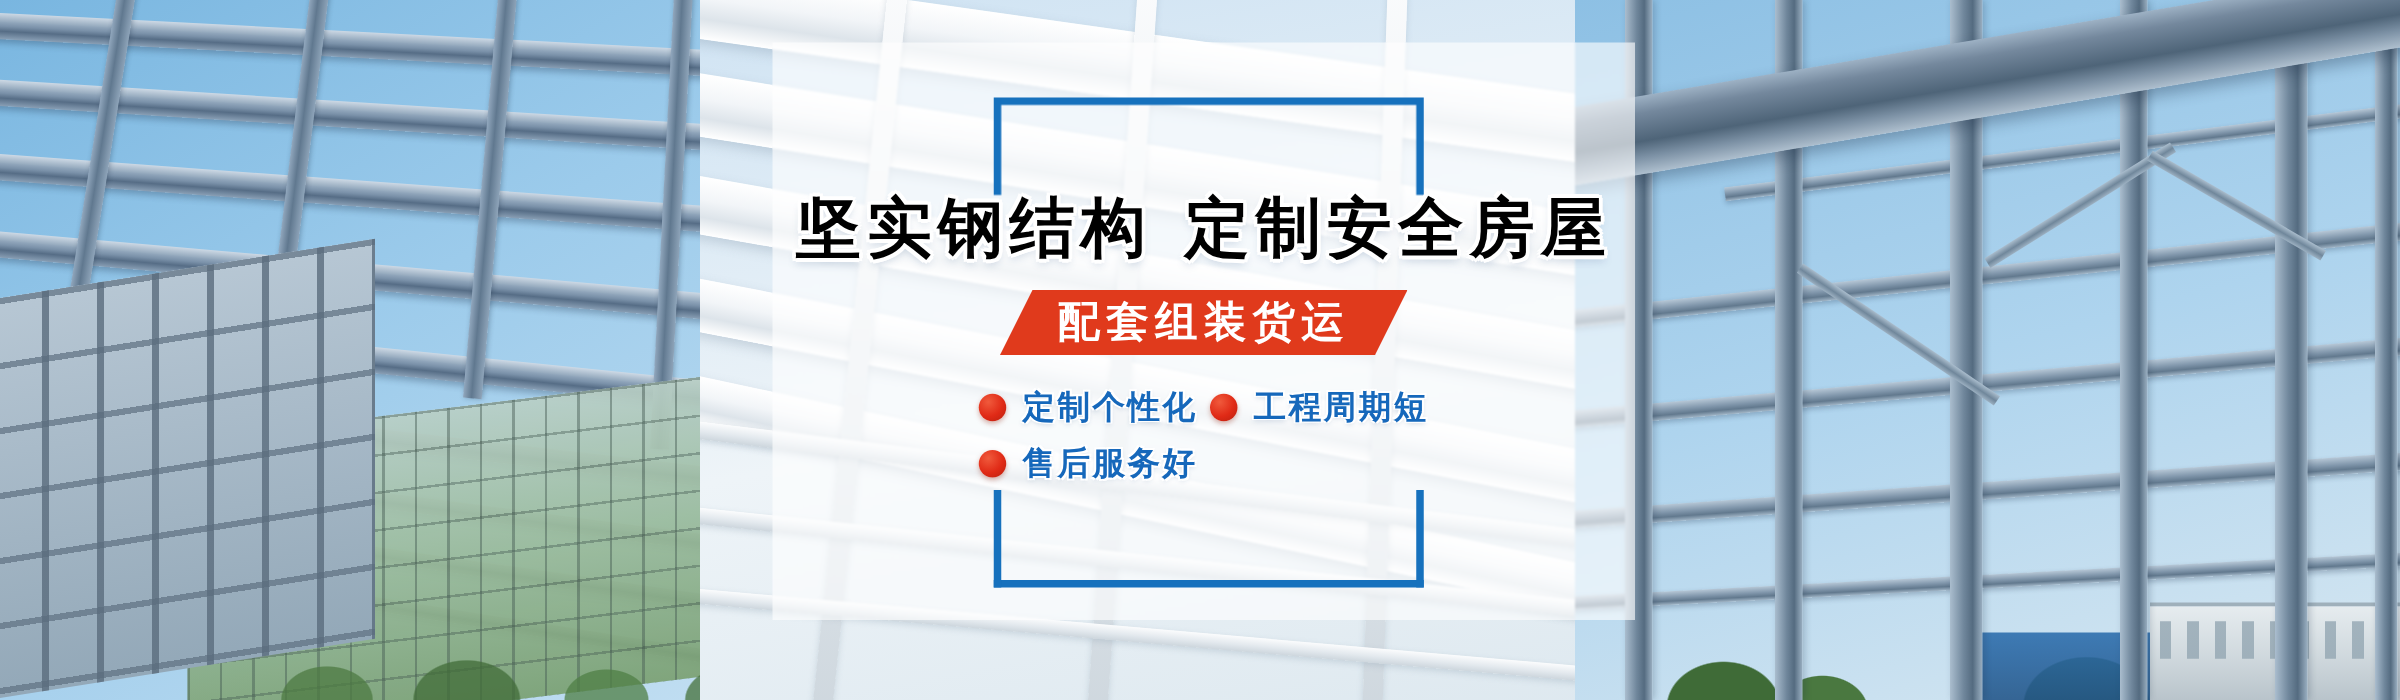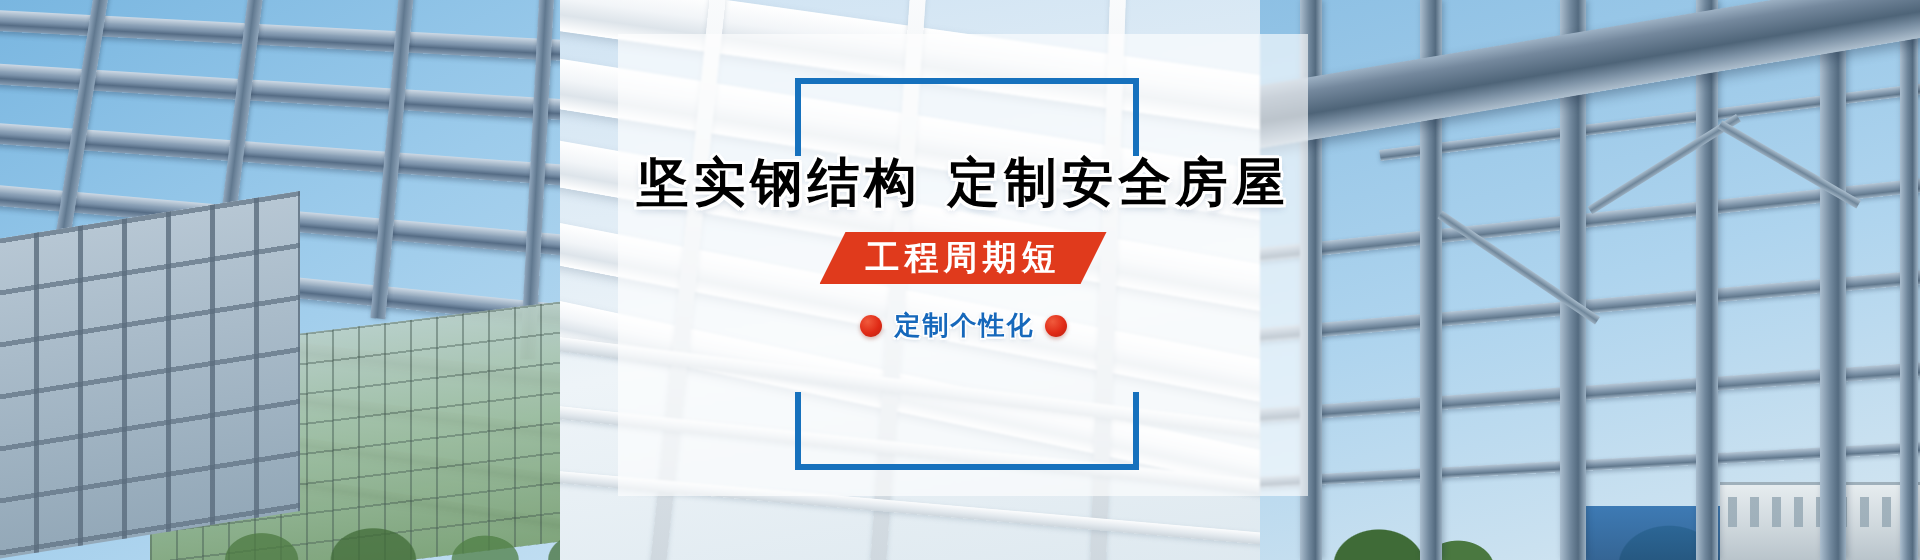--- a/index.html
+++ b/index.html
@@ -346,27 +346,32 @@
     <div class="bracket bracket-bottom"></div>
   </div>
 
   <div class="content">
 
     <div class="headline">
       <span>坚实钢结构</span><span class="gap"></span><span>定制安全房屋</span>
     </div>
 
     <div class="ribbon">
-      <span class="ribbon-text">工程周期短</span>
+      <span class="ribbon-text">配套组装货运</span>
     </div>
 
     <div class="features">
       <div class="feature">
         <span class="dot"></span>
         <span class="feature-label">定制个性化</span>
       </div>
       <div class="feature">
         <span class="dot"></span>
+        <span class="feature-label">工程周期短</span>
+      </div>
+      <div class="feature">
+        <span class="dot"></span>
+        <span class="feature-label">售后服务好</span>
       </div>
     </div>
 
   </div>
 </div>
 
 </body></html>

